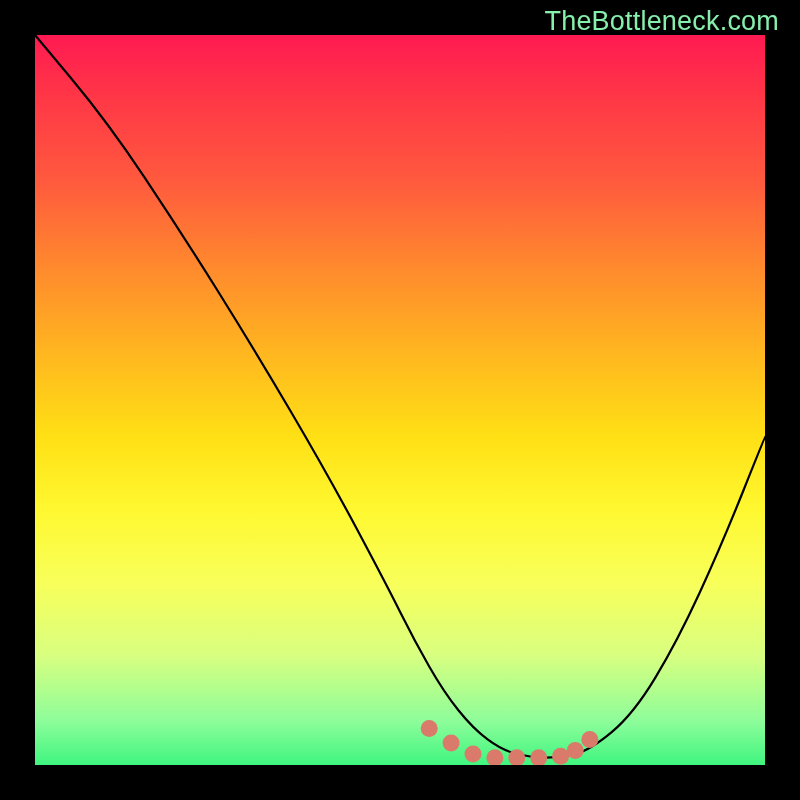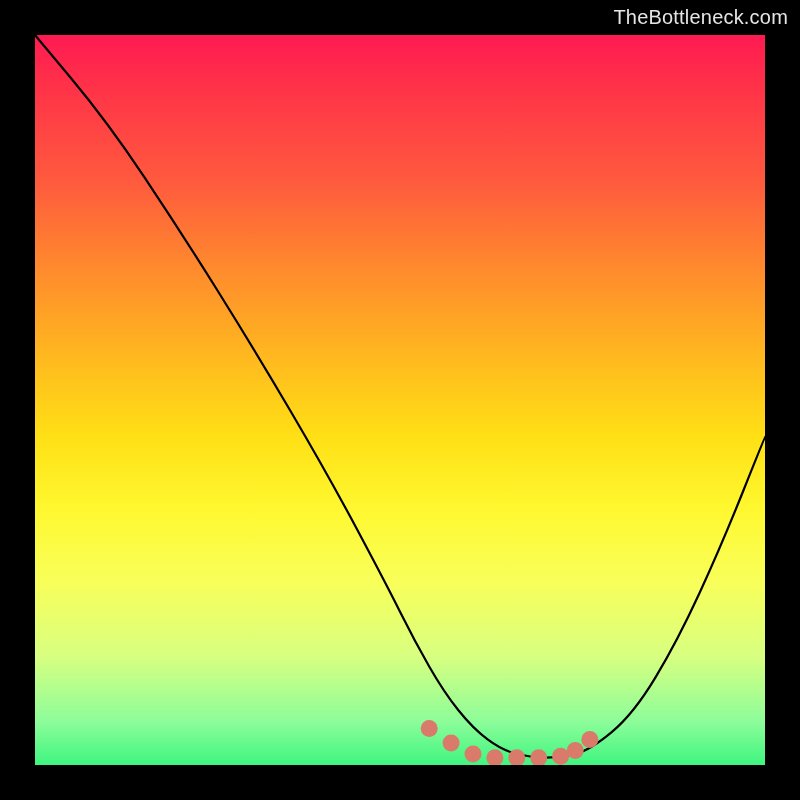--- a/index.html
+++ b/index.html
@@ -7,24 +7,24 @@
     padding: 0;
     width: 800px;
     height: 800px;
     background: #000;
     position: relative;
     overflow: hidden;
   }
   .watermark {
     position: absolute;
     top: 6px;
-    right: 12px;
+    right: 21px;
     font-family: Arial, Helvetica, sans-serif;
-    font-size: 20px;
-    color: #e5e5e5;
+    font-size: 27px;
+    color: #86efac;
     z-index: 10;
     letter-spacing: 0.2px;
   }
   .plot-area {
     position: absolute;
     left: 35px;
     top: 35px;
     width: 730px;
     height: 730px;
     background: linear-gradient(to bottom,

